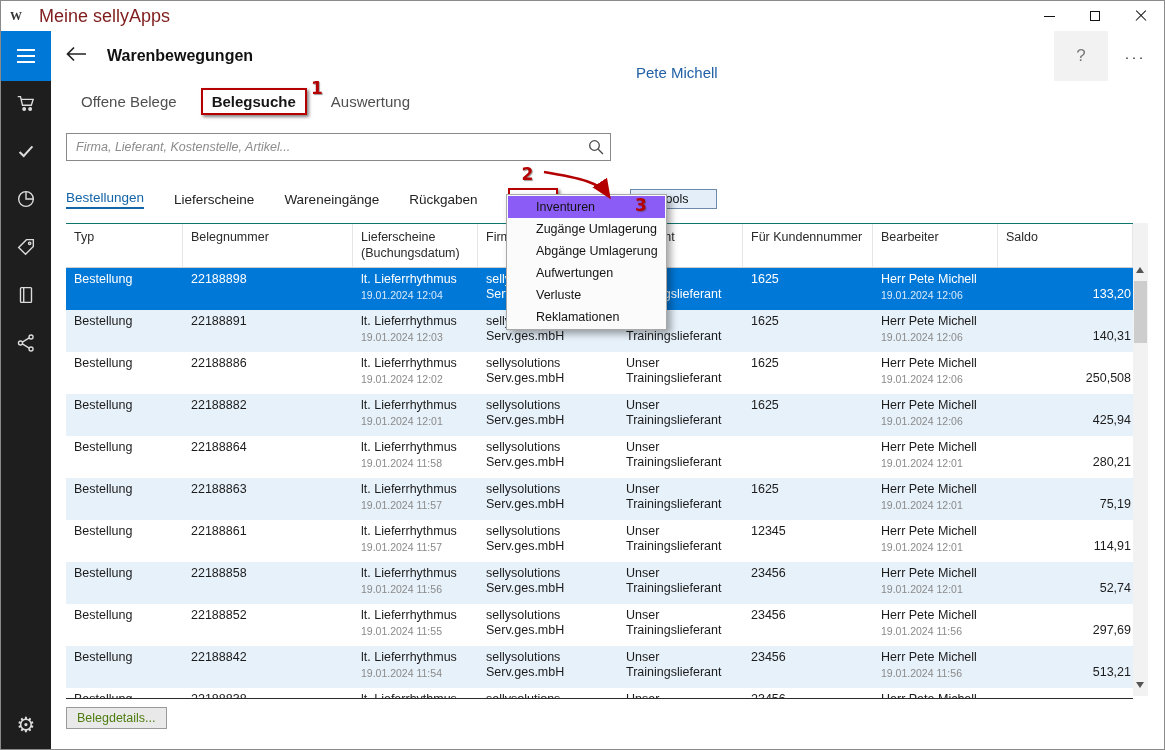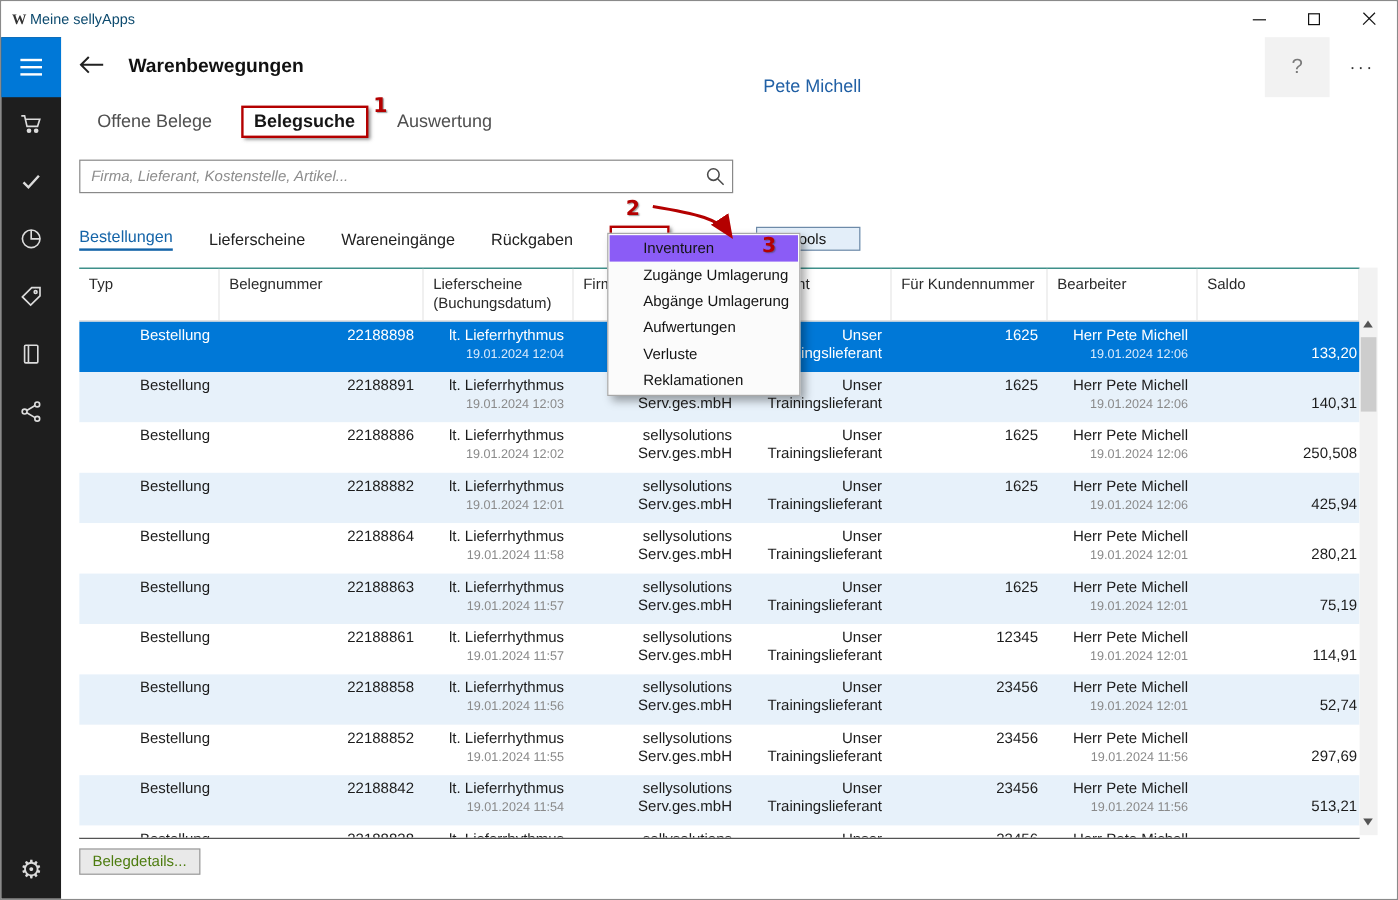--- a/index.html
+++ b/index.html
@@ -3,21 +3,21 @@
 <meta charset="utf-8">
 <style>
   html,body{margin:0;padding:0;background:#cfcfcf;}
   *{box-sizing:border-box;}
   .window{position:relative;width:1165px;height:750px;background:#fff;border:1px solid #8a8a8a;
           font-family:"Liberation Sans","DejaVu Sans",sans-serif;color:#1c1c1c;overflow:hidden;cursor:default;}
 
   
   .titlebar{height:30px;display:flex;align-items:center;background:#fff;}
   .app-icon{margin-left:9px;font:bold 12px "Liberation Serif",serif;color:#333;}
-  .titlebar-title{margin-left:3px;font-size:12px;color:#0c4a6e;}
+  .titlebar-title{margin-left:17px;font-size:18px;color:#7f1d1d;}
   .win-controls{margin-left:auto;display:flex;height:30px;}
   .win-btn{width:46px;height:30px;display:flex;align-items:center;justify-content:center;}
   .glyph-min{width:11px;height:1px;background:#111;display:block;}
   .glyph-max{width:10px;height:10px;border:1px solid #111;display:block;}
   .glyph-close{position:relative;width:12px;height:12px;display:block;}
   .glyph-close::before,.glyph-close::after{content:"";position:absolute;left:-1px;top:5px;width:14px;height:1.4px;background:#111;}
   .glyph-close::before{transform:rotate(45deg);} .glyph-close::after{transform:rotate(-45deg);}
 
   
   .sidebar{position:absolute;left:0;top:30px;bottom:0;width:50px;background:#1e1e1e;display:flex;flex-direction:column;align-items:center;}
@@ -59,21 +59,21 @@
   .subtab.active{color:#1464a8;border-bottom:2px solid #1464a8;padding-bottom:2px;}
   .subtab.redbox{padding:2px 8px;}
   .tools{margin-left:42px;background:#e3eef9;border:1px solid #6d8aa8;font-size:12.5px;padding:2px 28px;
          font-family:"Liberation Sans",sans-serif;color:#111;}
 
   
   .table{position:relative;margin:8px 0 0 15px;width:1082px;}
   .grid{display:grid;grid-template-columns:117px 170px 125px 140px 125px 130px 125px 135px;}
   .thead{width:1067px;min-height:42px;border-top:1px solid #0f766e;border-bottom:1px solid #cfcfcf;}
   .th{padding:5px 8px;font-size:12.5px;color:#2a2a2a;border-right:1px solid #e6e6e6;line-height:1.3;}
-  .tbody{width:1067px;height:431px;overflow:hidden;border-bottom:1px solid #2b2b2b;text-align:right;}
+  .tbody{width:1067px;height:431px;overflow:hidden;border-bottom:1px solid #2b2b2b;}
   .trow{height:42px;background:#fff;}
   .trow.alt{background:#e7f1fa;}
   .trow.selected{background:#0078d7;}
   .td{padding:4px 8px 2px 8px;font-size:12.5px;line-height:1.25;overflow:hidden;color:#1c1c1c;}
   .trow.selected .td{color:#fff;}
   .sub{font-size:10.5px;color:#8a8a8a;margin-top:2px;}
   .trow.selected .sub{color:#d8eafc;}
   .saldo{display:flex;align-items:flex-end;justify-content:flex-end;padding-bottom:7px;padding-right:2px;}
 
   

